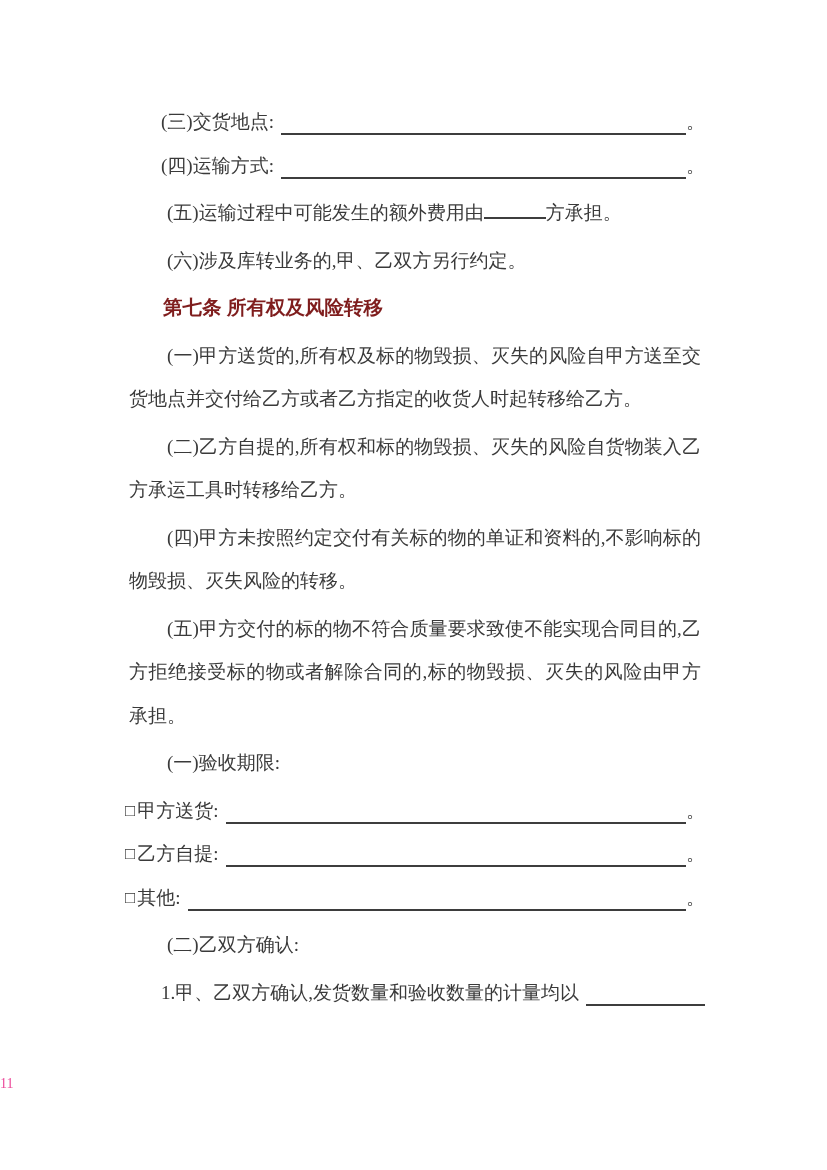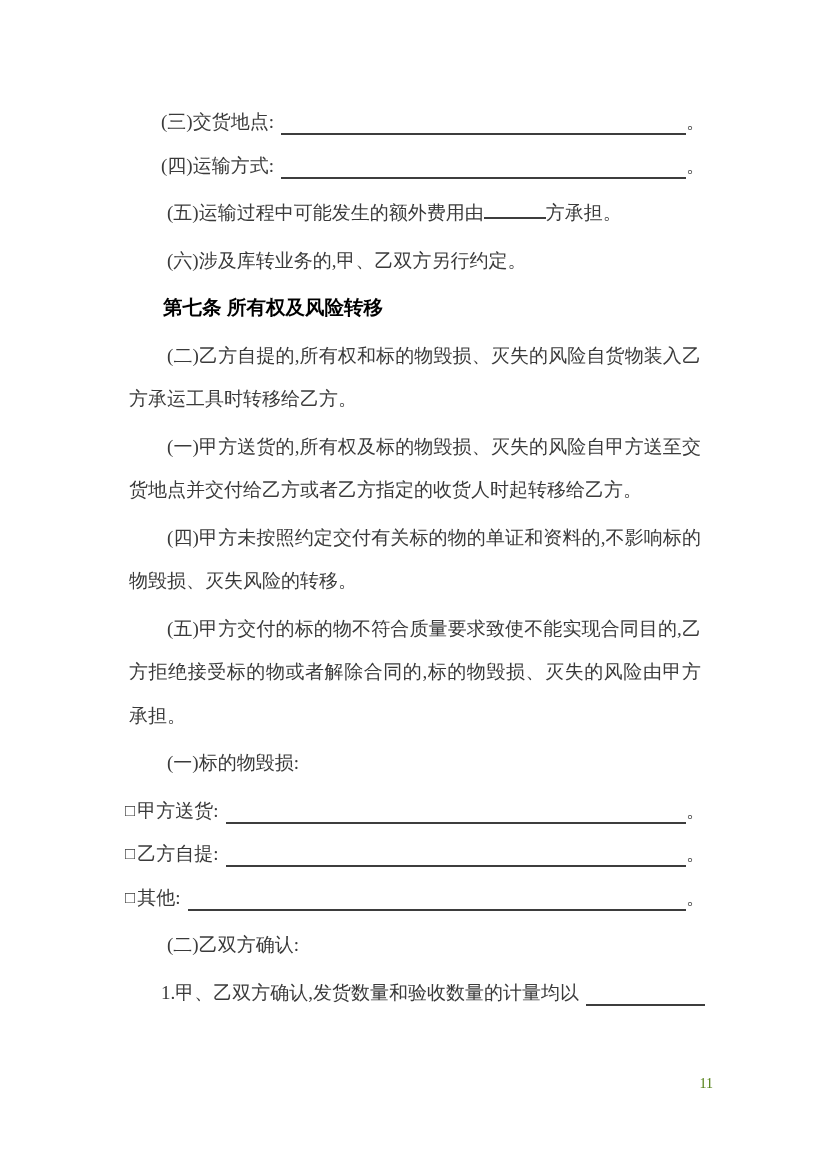--- a/index.html
+++ b/index.html
@@ -21,21 +21,21 @@
   .para {
     margin:4px;
     text-indent:38px;
     text-align:justify;
     text-align-last:left;
   }
   .heading {
     margin:0;
     font-size:19.5px;
     font-weight:bold;
-    color:#000000;
+    color:#7f1d1d;
     text-indent:38px;
     font-family:"Liberation Sans","DejaVu Sans",sans-serif;
   }
   .line { display:flex; align-items:flex-start; }
   .ind  { flex:0 0 36px; }
   .lbl  { white-space:nowrap; }
   .blank {
     flex:1 1 auto;
     min-width:30px;
     height:33px;
@@ -47,23 +47,23 @@
     width:62px;
     height:0.55em;
     border-bottom:2px solid #3d3d3d;
   }
   .period { white-space:nowrap; }
   .checkbox { white-space:nowrap; font-size:17px; margin-right:2px; }
   .page-number {
     position:absolute;
     top:1076px; left:0;
     width:100%;
-    text-align:right;
+    text-align:left;
     font-size:14px;
-    color:#4d7c0f;
+    color:#ec4899;
     font-family:"Liberation Serif","DejaVu Serif",serif;
   }
 </style>
 </head>
 <body>
 
 <div class="page">
   <div class="content">
 
     <div class="line">
@@ -79,27 +79,27 @@
       <span class="blank"></span>
       <span class="period">。</span>
     </div>
 
     <p class="para"><span>(五)运输过程中可能发生的额外费用由</span><span class="blank-inline"></span><span>方承担。</span></p>
 
     <p class="para">(六)涉及库转业务的,甲、乙双方另行约定。</p>
 
     <h2 class="heading">第七条 所有权及风险转移</h2>
 
+    <p class="para">(一)甲方送货的,所有权及标的物毁损、灭失的风险自甲方送至交货地点并交付给乙方或者乙方指定的收货人时起转移给乙方。</p>
     <p class="para">(二)乙方自提的,所有权和标的物毁损、灭失的风险自货物装入乙方承运工具时转移给乙方。</p>
-    <p class="para">(一)甲方送货的,所有权及标的物毁损、灭失的风险自甲方送至交货地点并交付给乙方或者乙方指定的收货人时起转移给乙方。</p>
     <p class="para">(四)甲方未按照约定交付有关标的物的单证和资料的,不影响标的物毁损、灭失风险的转移。</p>
     <p class="para">(五)甲方交付的标的物不符合质量要求致使不能实现合同目的,乙方拒绝接受标的物或者解除合同的,标的物毁损、灭失的风险由甲方承担。</p>
 
 
-    <p class="para">(一)标的物毁损:</p>
+    <p class="para">(一)验收期限:</p>
 
     <div class="line">
       <span class="checkbox">□</span>
       <span class="lbl">甲方送货:</span>
       <span class="blank"></span>
       <span class="period">。</span>
     </div>
 
     <div class="line">
       <span class="checkbox">□</span>

